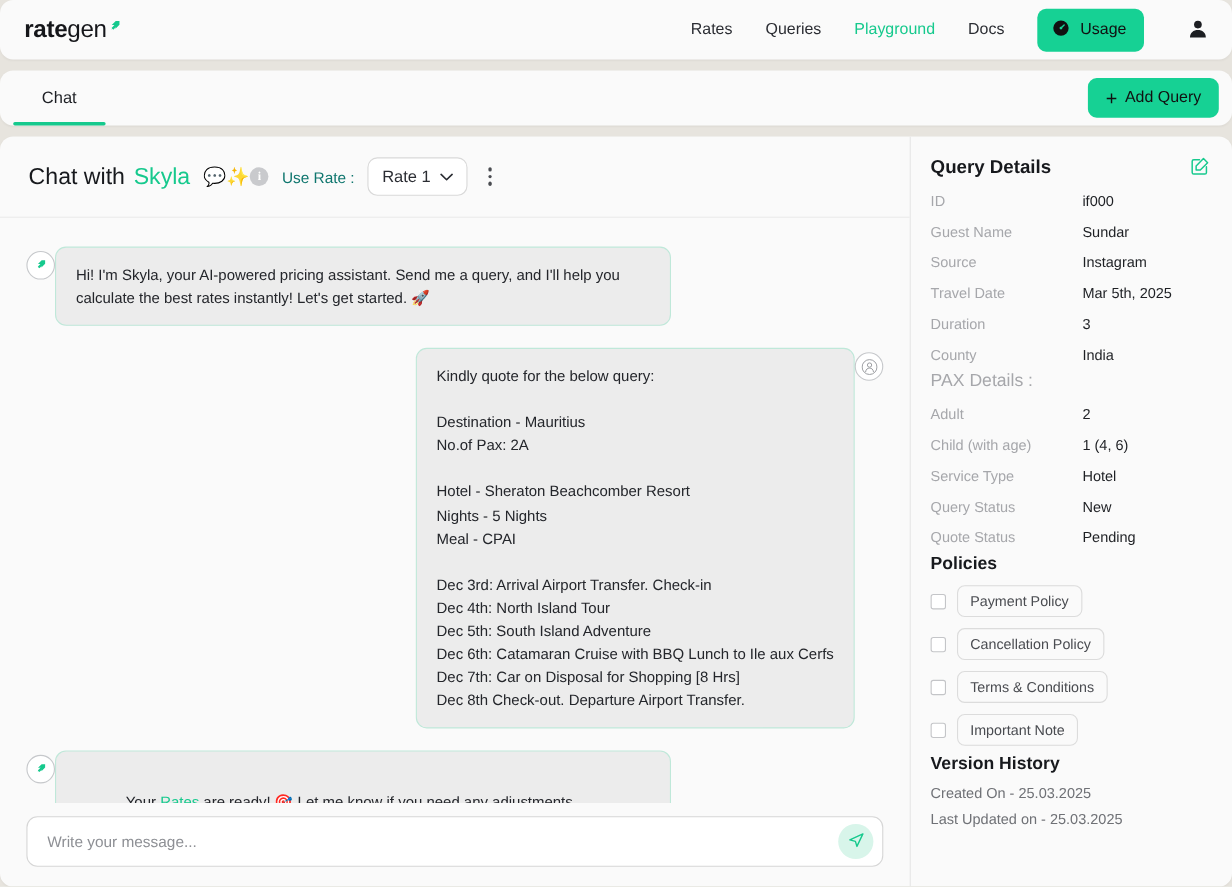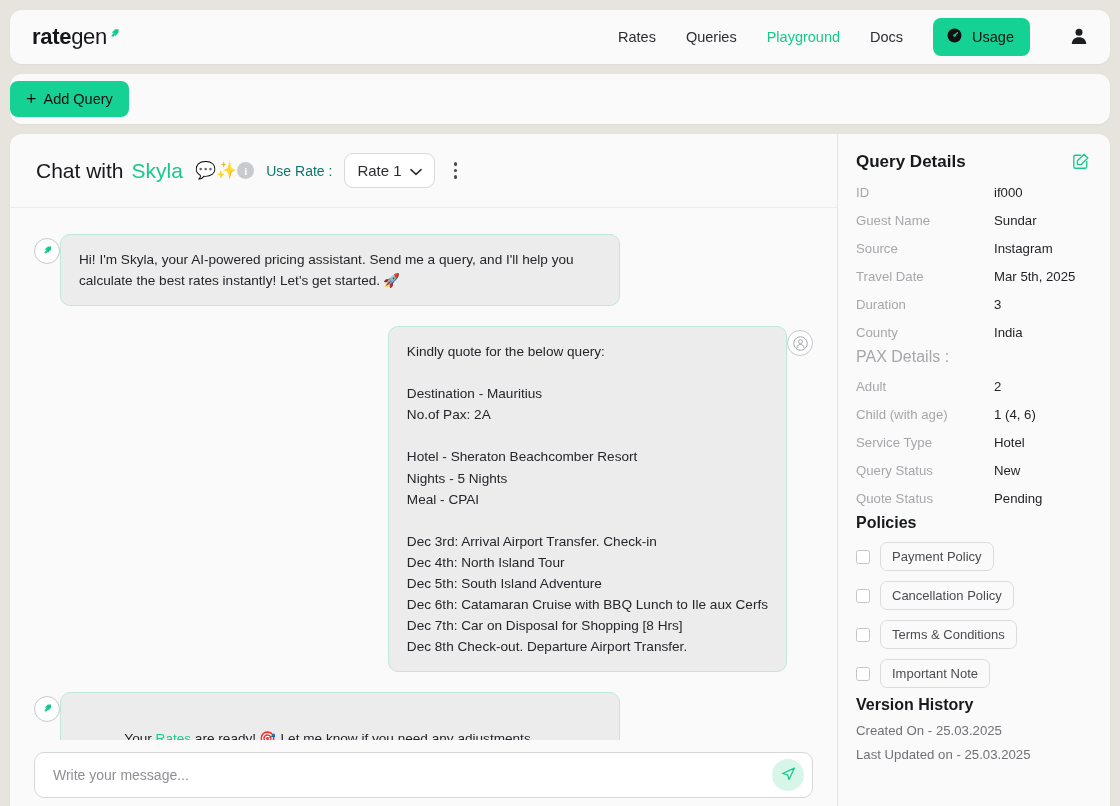--- a/index.html
+++ b/index.html
@@ -2,21 +2,21 @@
 <html><head>
 <meta charset="utf-8">
 <style>
   * { box-sizing: border-box; margin: 0; padding: 0; }
   html, body {
     width: 1120px; height: 806px;
     background: #e7e4de;
     font-family: "Liberation Sans", sans-serif;
     -webkit-font-smoothing: antialiased;
   }
-  .page { position: relative; width: 1120px; height: 806px; padding: 10px; }
+  .page { position: relative; width: 1120px; height: 806px; }
 
   
   .topbar {
     height: 54px; background: #fafafa; border-radius: 12px;
     display: flex; align-items: center; justify-content: space-between;
     padding: 0 18px 0 22px;
     box-shadow: 0 1px 2px rgba(0,0,0,0.04);
   }
   .logo { display: flex; align-items: flex-start; font-size: 22px; letter-spacing: -0.3px; }
   .logo .b { font-weight: 700; color: #15161a; }
@@ -185,20 +185,23 @@
           <svg width="20" height="20" viewBox="0 0 20 20">
               <circle cx="10" cy="6.3" r="3.5" fill="#1c1e22"></circle>
               <path d="M2.8 18 C2.8 13.6 6 11.2 10 11.2 C14 11.2 17.2 13.6 17.2 18 Z" fill="#1c1e22"></path>
             </svg>
         </span>
       </button>
     </div>
   </div>
 
   <div class="tabstrip">
+    <div class="tab active">
+      <span>Chat</span>
+    </div>
     <button class="add-query-btn">
       <span class="plus">+</span>
       <span>Add Query</span>
     </button>
   </div>
 
   <div class="shell">
 
     <div class="chat-pane">
 

